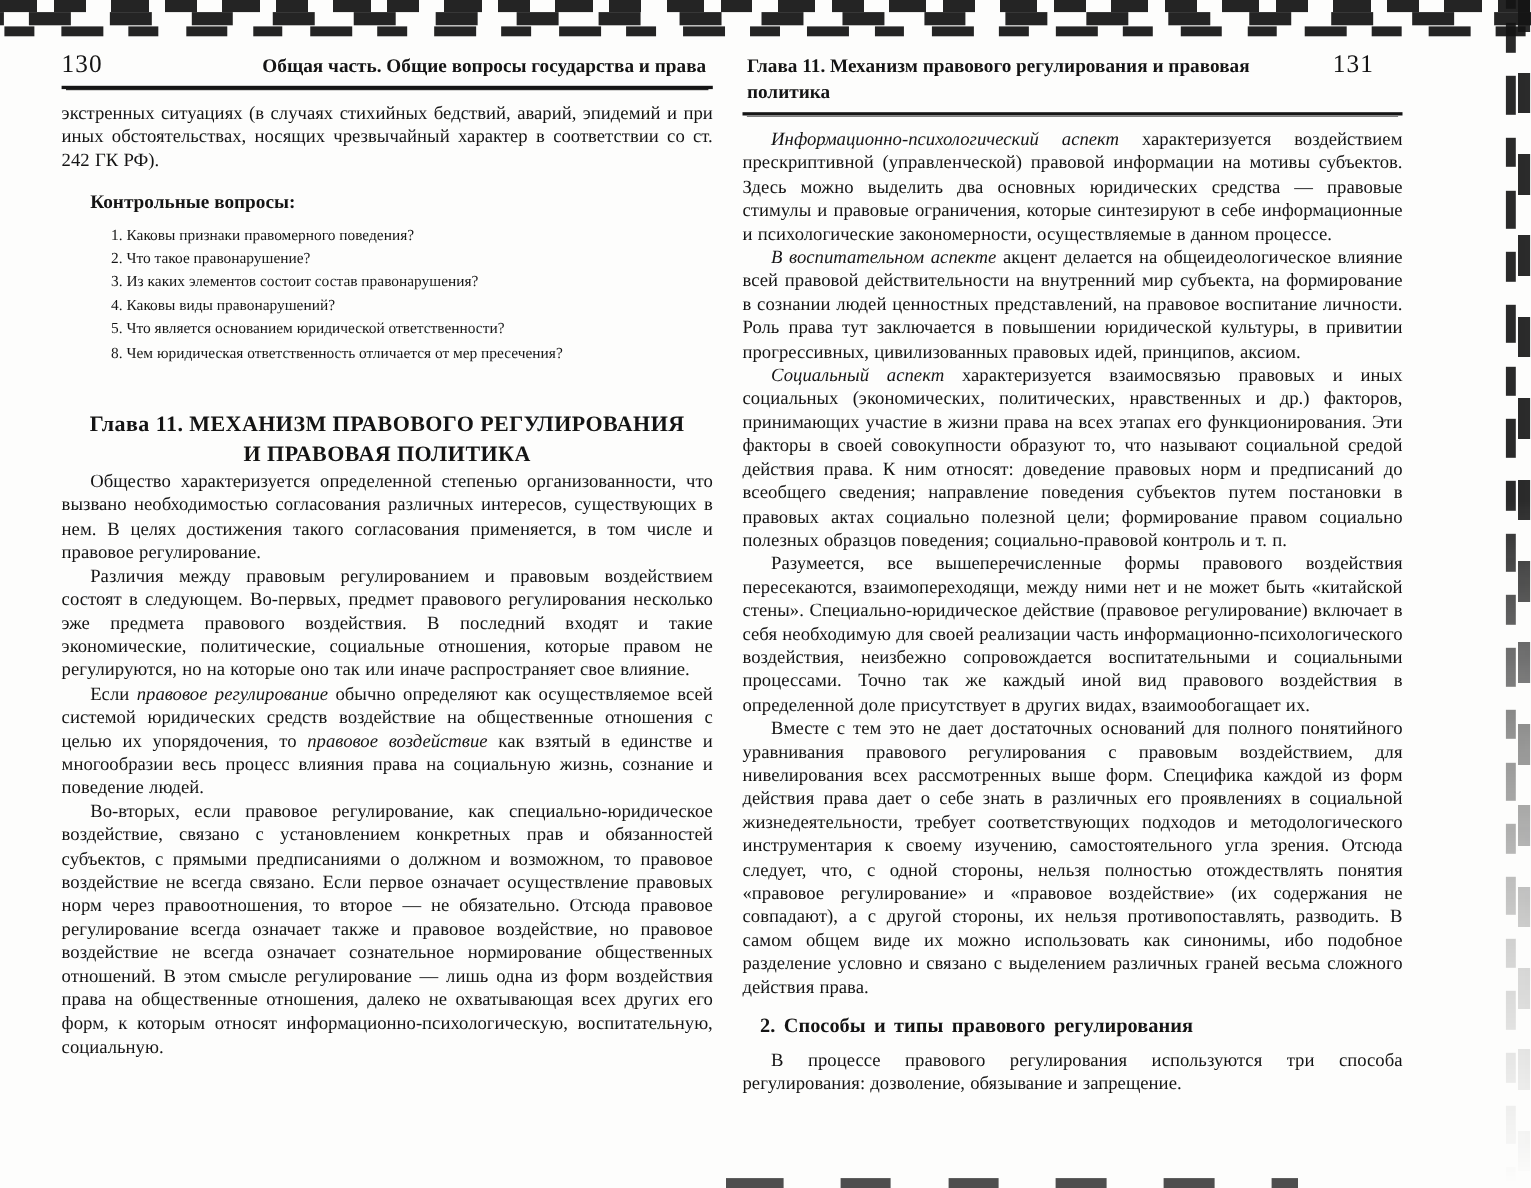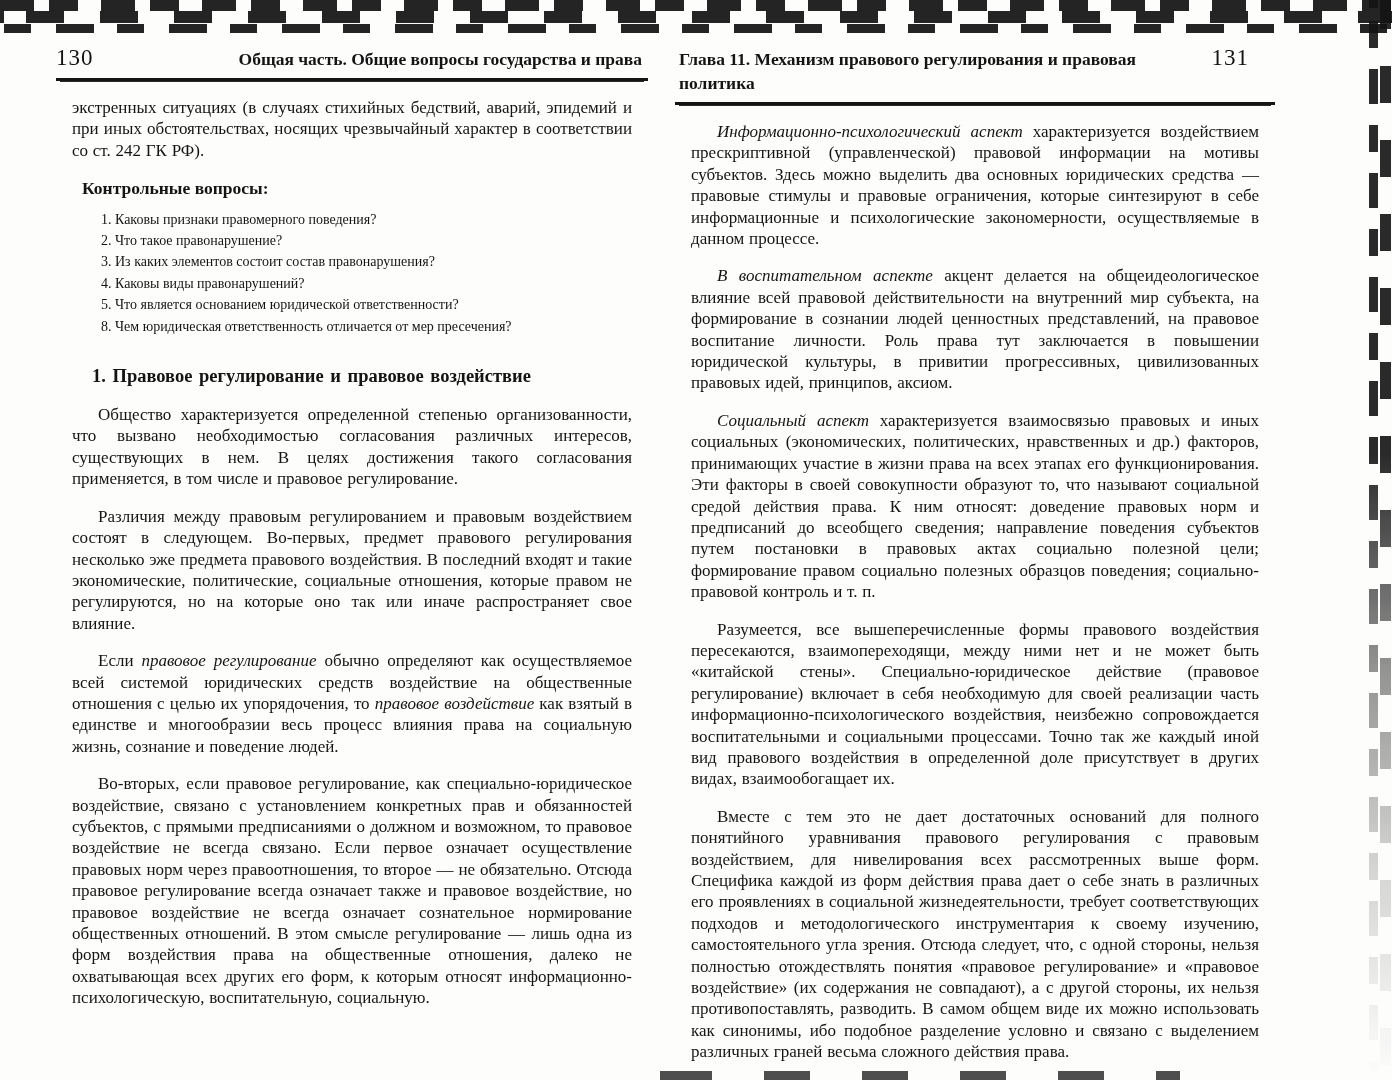--- a/index.html
+++ b/index.html
@@ -46,21 +46,21 @@
     box-shadow:0 5px 0 -4px #2a2a2a;
   }
   .pg-header .pgnum{font-weight:normal;font-size:23px;letter-spacing:1px;}
   .pg-header .running{font-weight:bold;}
   .page-left .running{flex:1;text-align:right;padding-right:6px;}
   .page-right .running{flex:1;text-align:left;padding-left:4px;}
   .page-right .pgnum{text-align:center;padding-right:26px;}
   
   .body-text{margin-top:11px;}
   p.para{
-    margin:16px;font-size:17px;line-height:21.4px;
+    margin:0;font-size:17px;line-height:21.4px;
     text-align:justify;text-indent:26px;
     word-spacing:.5px;hyphens:auto;
   }
   p.no-indent{text-indent:0;}
   .q-heading{
     font-weight:bold;font-size:17.5px;line-height:21.4px;
     margin:17px 0 9px 0;text-indent:26px;
   }
   .q-list{margin:0 0 0 26px;}
   .q-item{font-size:14px;line-height:21.4px;margin-left:19px;}
@@ -91,21 +91,24 @@
     <p class="para no-indent"><span>экстренных ситуациях (в случаях стихийных бедствий, аварий, эпидемий и при иных обстоятельствах, носящих чрезвычайный характер в соответствии со ст. 242 ГК РФ).</span></p>
     <div class="q-heading">Контрольные вопросы:</div>
     <div class="q-list">
       <div class="q-item">1. Каковы признаки правомерного поведения?</div>
       <div class="q-item">2. Что такое правонарушение?</div>
       <div class="q-item">3. Из каких элементов состоит состав правонарушения?</div>
       <div class="q-item">4. Каковы виды правонарушений?</div>
       <div class="q-item">5. Что является основанием юридической ответственности?</div>
       <div class="q-item">8. Чем юридическая ответственность отличается от мер пресечения?</div>
     </div>
-    <div class="section-heading">1. Правовое регулирование и правовое воздействие</div>
+    <div class="chapter-heading">
+      <div>Глава 11. МЕХАНИЗМ ПРАВОВОГО РЕГУЛИРОВАНИЯ</div>
+      <div>И ПРАВОВАЯ ПОЛИТИКА</div>
+    </div>
     <p class="para"><span>Общество характеризуется определенной степенью организованности, что вызвано необходимостью согласования различных интересов, существующих в нем. В целях достижения такого согласования применяется, в том числе и правовое регулирование.</span></p>
     <p class="para"><span>Различия между правовым регулированием и правовым воздействием состоят в следующем. Во-первых, предмет правового регулирования несколько эже предмета правового воздействия. В последний входят и такие экономические, политические, социальные отношения, которые правом не регулируются, но на которые оно так или иначе распространяет свое влияние.</span></p>
     <p class="para"><span>Если </span><i>правовое регулирование</i><span> обычно определяют как осуществляемое всей системой юридических средств воздействие на общественные отношения с целью их упорядочения, то </span><i>правовое воздействие</i><span> как взятый в единстве и многообразии весь процесс влияния права на социальную жизнь, сознание и поведение людей.</span></p>
     <p class="para"><span>Во-вторых, если правовое регулирование, как специально-юридическое воздействие, связано с установлением конкретных прав и обязанностей субъектов, с прямыми предписаниями о должном и возможном, то правовое воздействие не всегда связано. Если первое означает осуществление правовых норм через правоотношения, то второе — не обязательно. Отсюда правовое регулирование всегда означает также и правовое воздействие, но правовое воздействие не всегда означает сознательное нормирование общественных отношений. В этом смысле регулирование — лишь одна из форм воздействия права на общественные отношения, далеко не охватывающая всех других его форм, к которым относят информационно-психологическую, воспитательную, социальную.</span></p>
   </div>
 </div>
 
 <div class="page page-right">
   <div class="pg-header">
     <span class="running">Глава 11. Механизм правового регулирования и правовая политика</span>

